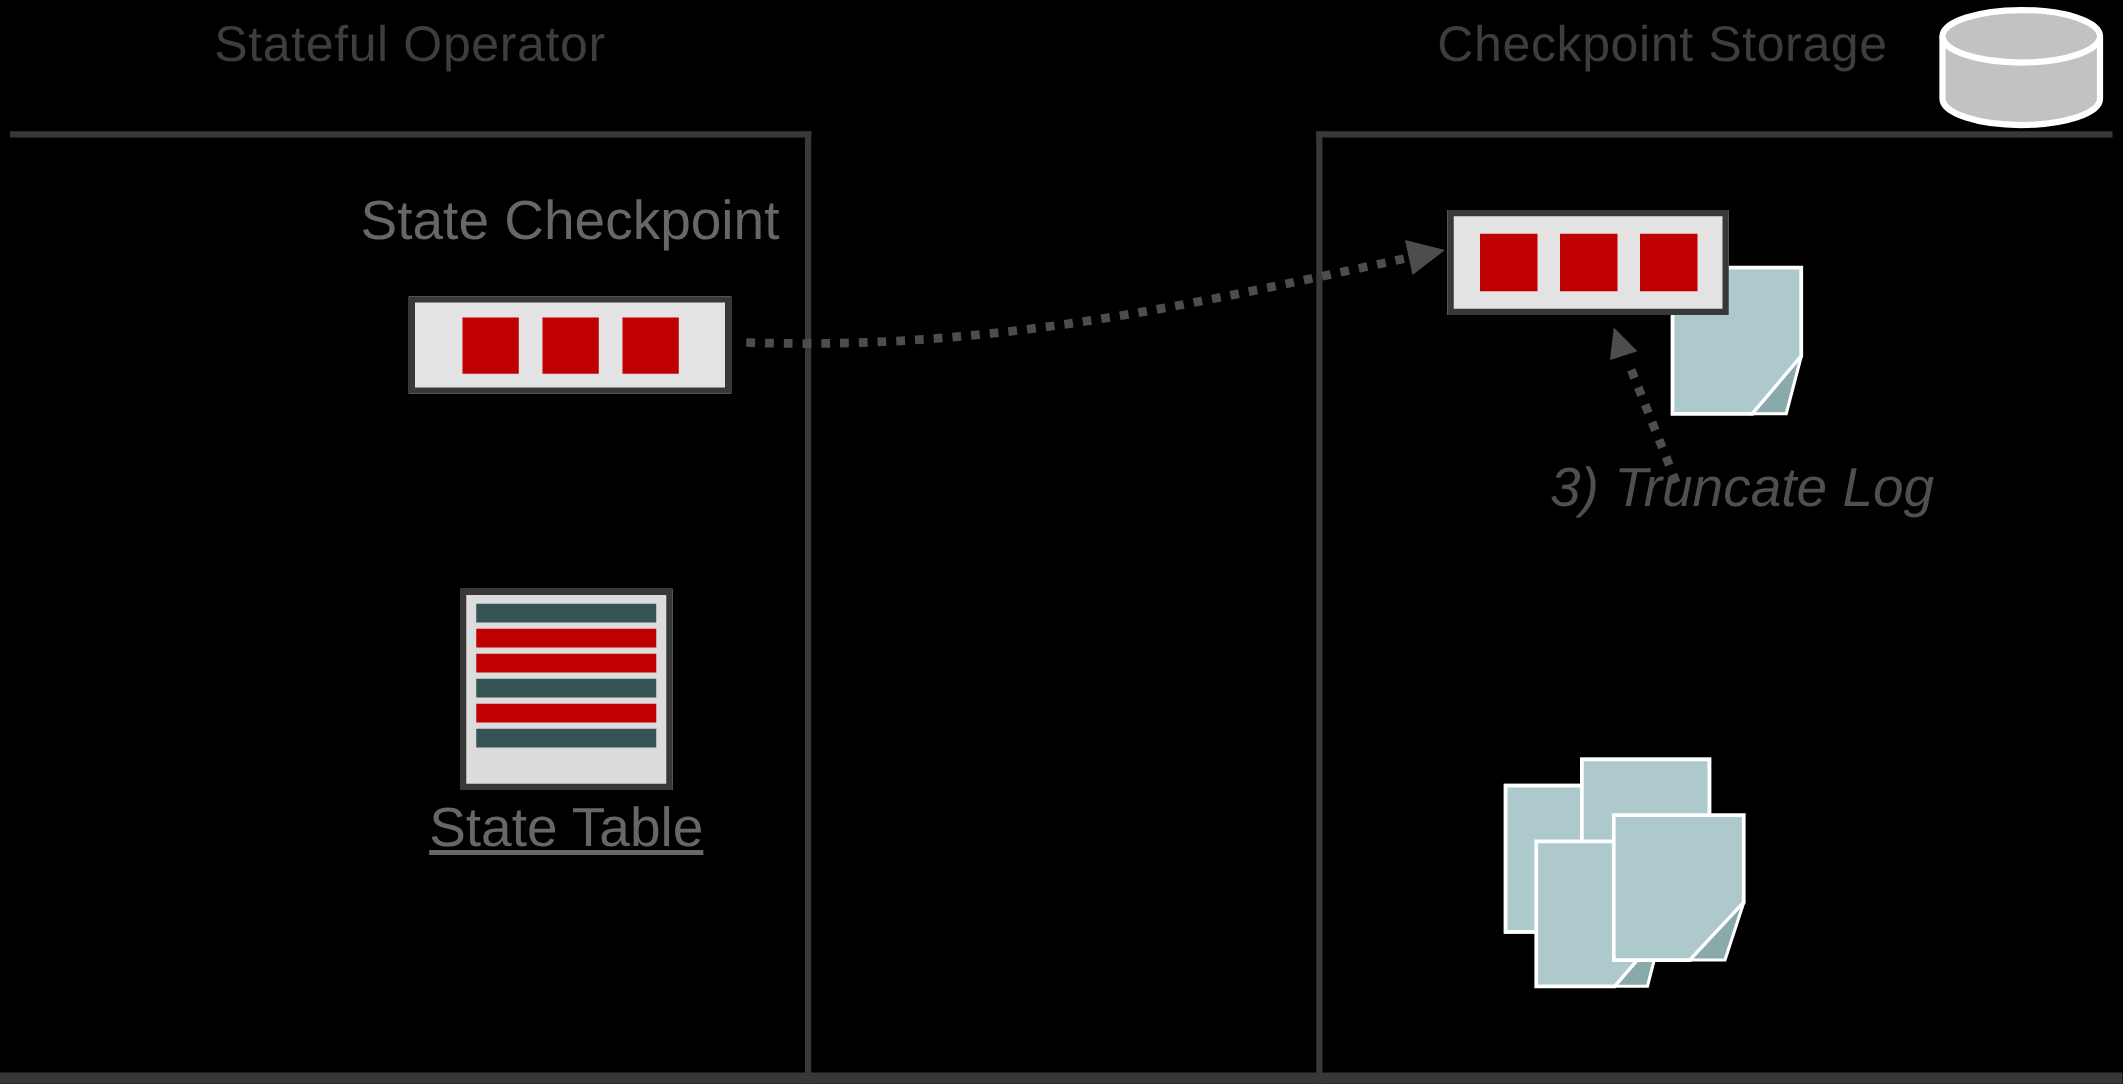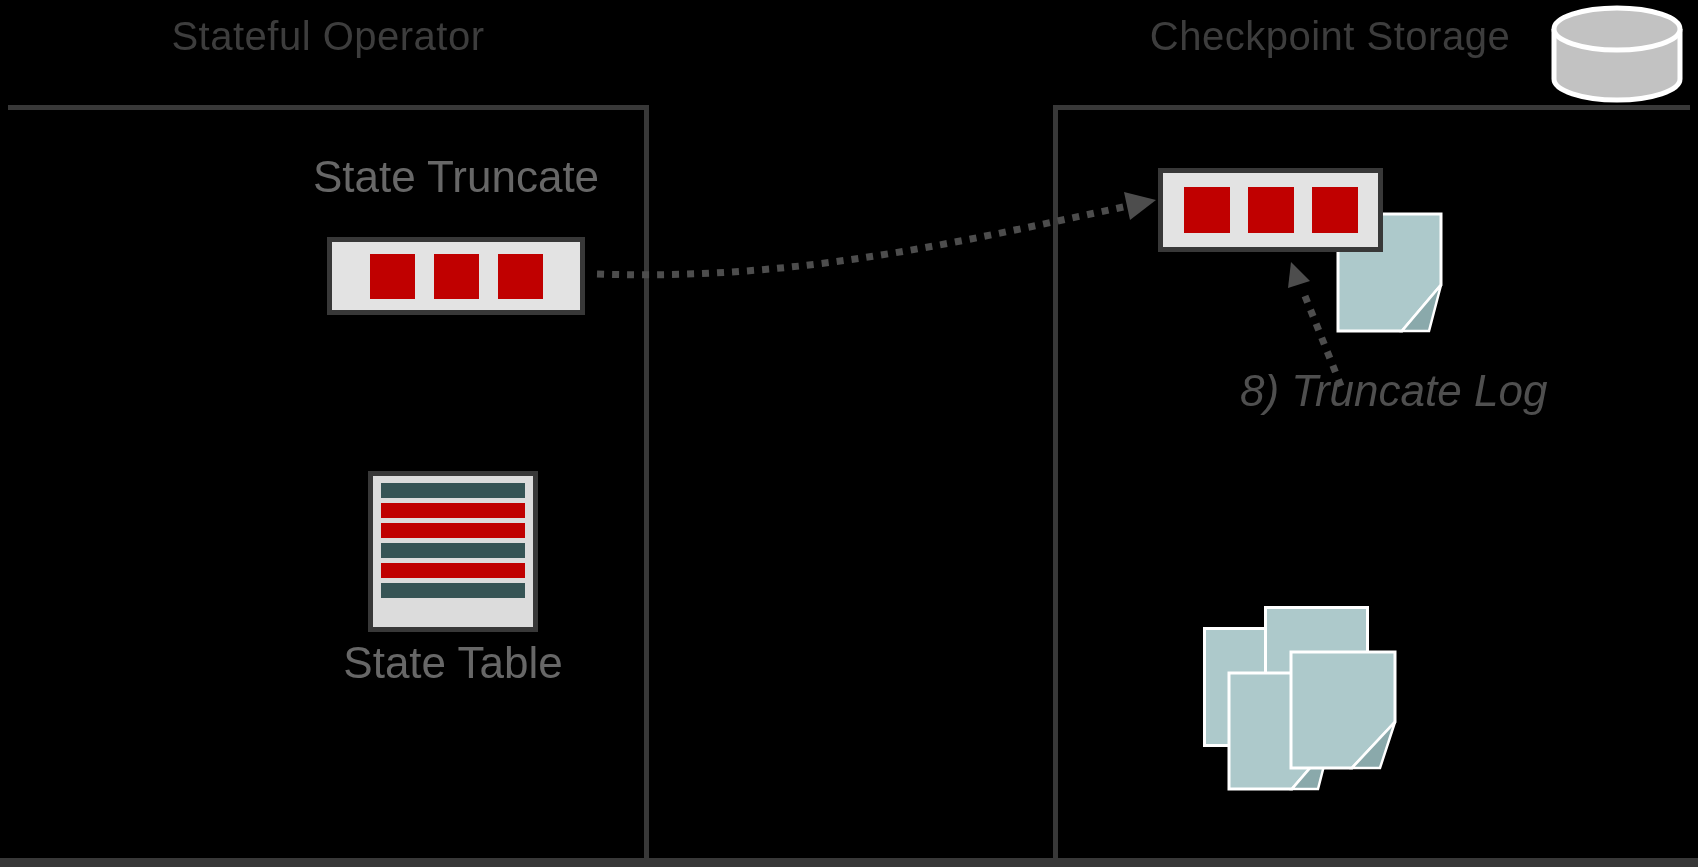--- a/index.html
+++ b/index.html
@@ -16,21 +16,21 @@
   .panel-left{left:8px;width:641px;border-top:5px solid var(--frame_border);border-right:5px solid var(--frame_border);}
   .panel-right{left:1053px;width:637px;border-top:5px solid var(--frame_border);border-left:5px solid var(--frame_border);}
   .bottom-line{position:absolute;left:0;top:858px;width:1698px;height:9px;background:var(--frame_border);}
 
   
   .title{position:absolute;top:14px;font-size:40px;font-weight:300;color:var(--title_text);text-align:center;letter-spacing:0.5px;white-space:nowrap;}
   .title-left{left:8px;width:640px;}
   .title-right{left:1055px;width:550px;}
   .label{position:absolute;font-size:44px;font-weight:300;color:var(--label_text);text-align:center;white-space:nowrap;}
   .label-changelog{left:256px;top:152px;width:400px;}
-  .label-table{left:253px;top:638px;width:400px;}
+  .label-table{left:253px;top:638px;width:400px;text-decoration:underline;}
   .annotation{position:absolute;left:1240px;top:366px;font-size:44px;font-style:italic;font-weight:300;color:var(--annotation_text);white-space:nowrap;}
 
   
   .changelog{position:absolute;box-sizing:content-box;background:var(--changelog_fill);border:5px solid var(--changelog_border);display:flex;align-items:center;justify-content:center;z-index:2;}
   .changelog-left{left:327px;top:237px;width:248px;height:68px;gap:19px;}
   .changelog-right{left:1158px;top:168px;width:215px;height:74px;gap:18px;}
   .changelog .segment{width:45px;height:45px;background:var(--segment_red);}
   .changelog-right .segment{width:46px;height:46px;}
 
   
@@ -63,21 +63,21 @@
 <div class="bottom-line"></div>
 
 <div class="title title-left">Stateful Operator</div>
 <div class="title title-right">Checkpoint Storage</div>
 
 <svg class="abs" style="left:1548px;top:3px;" width="140" height="100" viewBox="0 0 140 100">
   <path class="cyl-shape" d="M6,26 L6,76 A63,21 0 0 0 132,76 L132,26"></path>
   <ellipse class="cyl-shape" cx="69" cy="26" rx="63" ry="21"></ellipse>
 </svg>
 
-<div class="label label-changelog">State Truncate</div>
+<div class="label label-changelog">State Checkpoint</div>
 <div class="changelog changelog-left">
     <div class="segment"></div>
     <div class="segment"></div>
     <div class="segment"></div>
   </div>
 
 <div class="state-table">
   <div class="rows">
       <div class="trow teal"></div>
       <div class="trow red"></div>
@@ -93,21 +93,21 @@
   <polygon class="page-body" points="3,3 106,3 106,74 67,120 3,120"></polygon>
   <polygon class="page-flap" points="106,74 67,120 94,120"></polygon>
 </svg>
 
 <div class="changelog changelog-right">
     <div class="segment"></div>
     <div class="segment"></div>
     <div class="segment"></div>
   </div>
 
-<div class="annotation">8) Truncate Log</div>
+<div class="annotation">3) Truncate Log</div>
 
 <div class="page-plain" style="left:1203px;top:627px;width:102px;height:120px;"></div>
 <div class="page-plain" style="left:1264px;top:606px;width:105px;height:121px;"></div>
 <svg class="page-svg" style="left:1226px;top:670px;" width="108" height="124" viewBox="0 0 108 124">
   <polygon class="page-body" points="3,3 103,3 103,76 66,119 3,119"></polygon>
   <polygon class="page-flap" points="103,76 66,119 92,119"></polygon>
 </svg>
 <svg class="page-svg" style="left:1288px;top:649px;" width="112" height="124" viewBox="0 0 112 124">
   <polygon class="page-body" points="3,3 107,3 107,73 64,119 3,119"></polygon>
   <polygon class="page-flap" points="107,73 64,119 92,119"></polygon>

